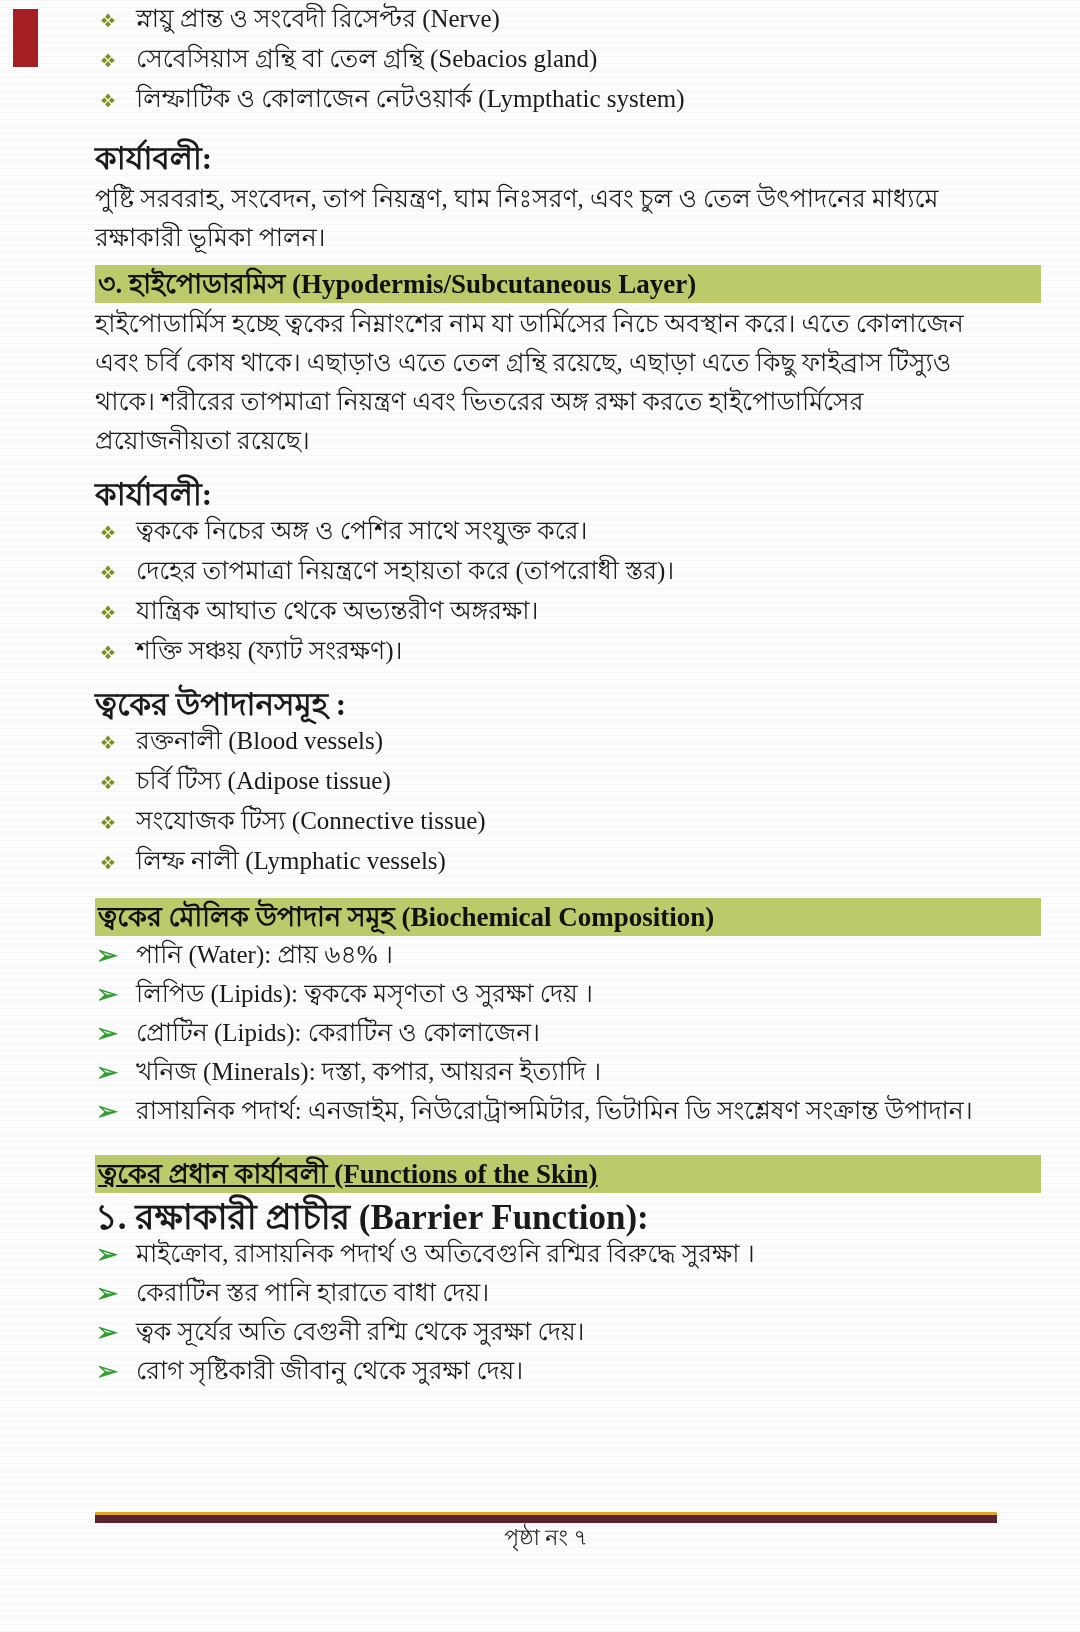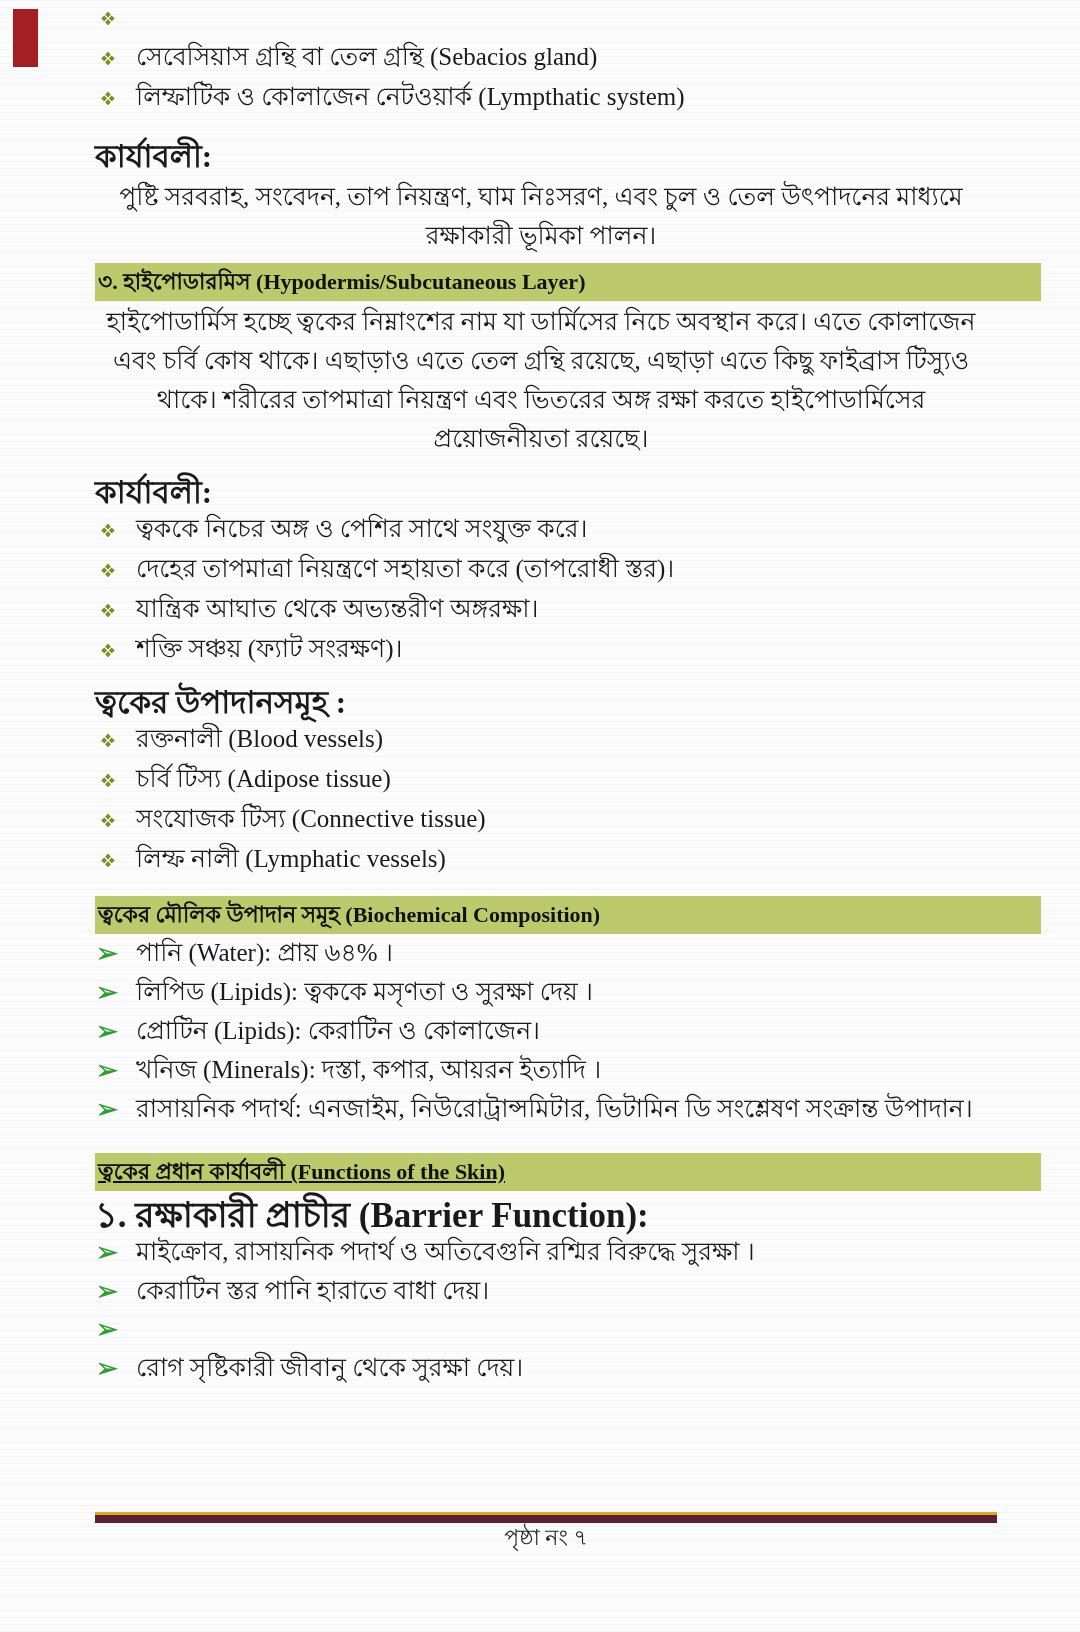--- a/index.html
+++ b/index.html
@@ -17,25 +17,25 @@
   .corner-mark{position:absolute;left:13px;top:9px;width:25px;height:58px;}
   ul.doc-list{list-style:none;margin:0;padding:0;}
   ul.doc-list li{display:flex;align-items:baseline;line-height:38px;font-size:25px;}
   ul.doc-list .bullet{flex:0 0 26px;margin-right:15px;text-align:center;}
   .bullet.diamond{font-size:19px;}
   .bullet.arrow{font-size:21px;font-weight:bold;}
   .top-bullets{margin-top:96px;margin-left:30px;}
   .top-bullets li{line-height:40px;}
   .mini-heading{font-size:31px;font-weight:bold;line-height:34px;}
   .kaj1{margin-top:22px;}
-  .para{font-size:25px;line-height:39px;max-width:892px;text-align:center;}
+  .para{font-size:25px;line-height:39px;max-width:892px;text-align:left;}
   .f1-para{margin-top:3px;}
   .section-bar{
     margin-top:8px;height:38px;line-height:38px;
-    font-size:22px;font-weight:bold;color:#111;
+    font-size:27px;font-weight:bold;color:#111;
     padding-left:3px;white-space:nowrap;overflow:hidden;
   }
   .hypo-para{margin-top:1px;}
   .kaj2{margin-top:18px;}
   .f2-list{margin-top:3px;margin-left:30px;}
   .compo-heading{margin-top:16px;}
   .compo-list{margin-top:2px;margin-left:30px;}
   .bar-biochem{margin-top:16px;}
   .biochem-list{margin-top:8px;margin-left:28px;}
   .bar-skinfn{margin-top:24px;}
@@ -51,20 +51,21 @@
 </head>
 <body>
 
 <div class="page">
 
   <div class="corner-mark" style="background: rgb(165, 30, 34);"></div>
 
   <ul class="doc-list top-bullets">
       <li>
         <span class="bullet diamond" style="color: rgb(125, 141, 33);">❖</span>
+        <span>স্নায়ু প্রান্ত ও সংবেদী রিসেপ্টর (Nerve)</span>
       </li>
       <li>
         <span class="bullet diamond" style="color: rgb(125, 141, 33);">❖</span>
         <span>সেবেসিয়াস গ্রন্থি বা তেল গ্রন্থি (Sebacios gland)</span>
       </li>
       <li>
         <span class="bullet diamond" style="color: rgb(125, 141, 33);">❖</span>
         <span>লিম্ফাটিক ও কোলাজেন নেটওয়ার্ক (Lympthatic system)</span>
       </li>
     </ul>
@@ -145,20 +146,21 @@
       <li>
         <span class="bullet arrow" style="color: rgb(47, 158, 47);">➢</span>
         <span>মাইক্রোব, রাসায়নিক পদার্থ ও অতিবেগুনি রশ্মির বিরুদ্ধে সুরক্ষা ।</span>
       </li>
       <li>
         <span class="bullet arrow" style="color: rgb(47, 158, 47);">➢</span>
         <span>কেরাটিন স্তর পানি হারাতে বাধা দেয়।</span>
       </li>
       <li>
         <span class="bullet arrow" style="color: rgb(47, 158, 47);">➢</span>
+        <span>ত্বক সূর্যের অতি বেগুনী রশ্মি থেকে সুরক্ষা দেয়।</span>
       </li>
       <li>
         <span class="bullet arrow" style="color: rgb(47, 158, 47);">➢</span>
         <span>রোগ সৃষ্টিকারী জীবানু থেকে সুরক্ষা দেয়।</span>
       </li>
     </ul>
 
   <div class="footer-rule" style="background: linear-gradient(rgb(227, 168, 31) 0px, rgb(227, 168, 31) 30%, rgb(90, 33, 48) 30%, rgb(90, 33, 48) 100%);"></div>
   <div class="footer-label">পৃষ্ঠা নং ৭</div>
 

